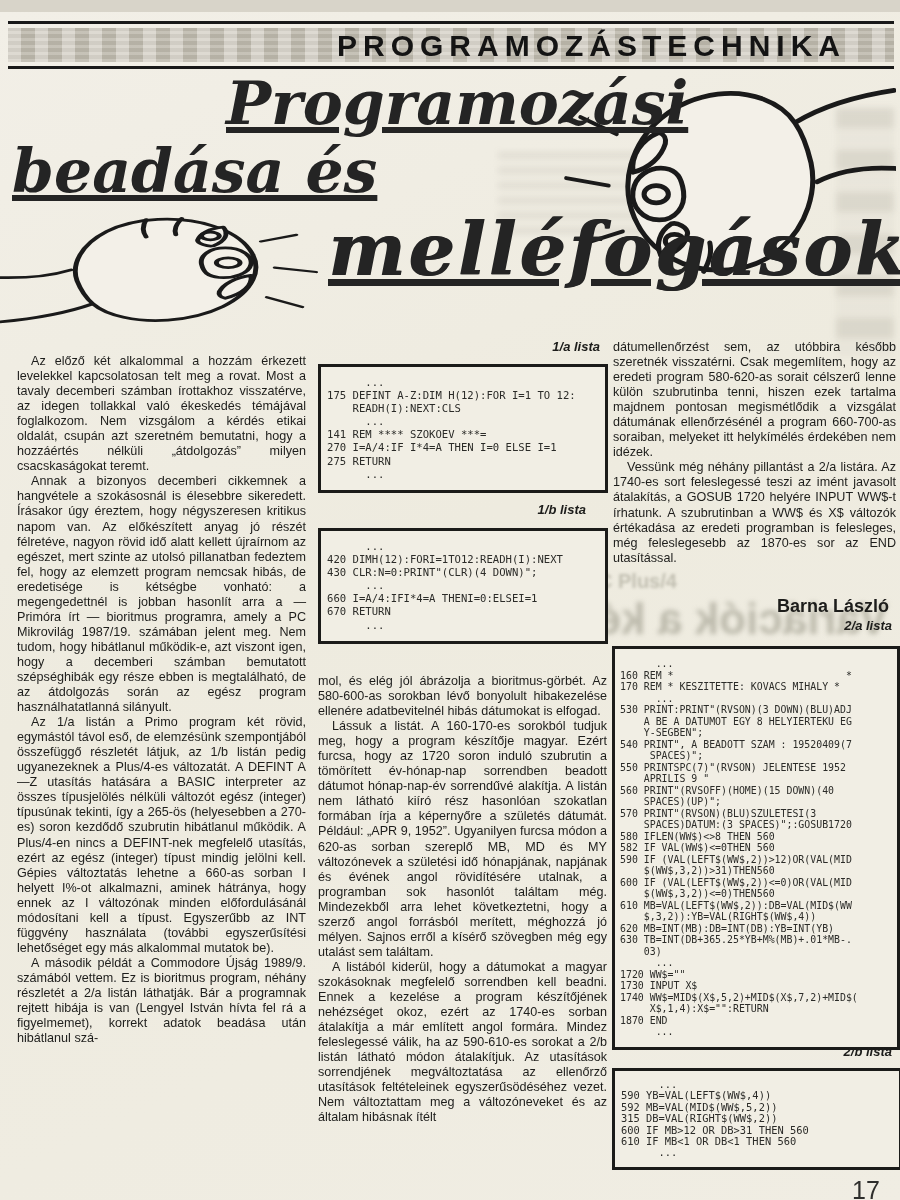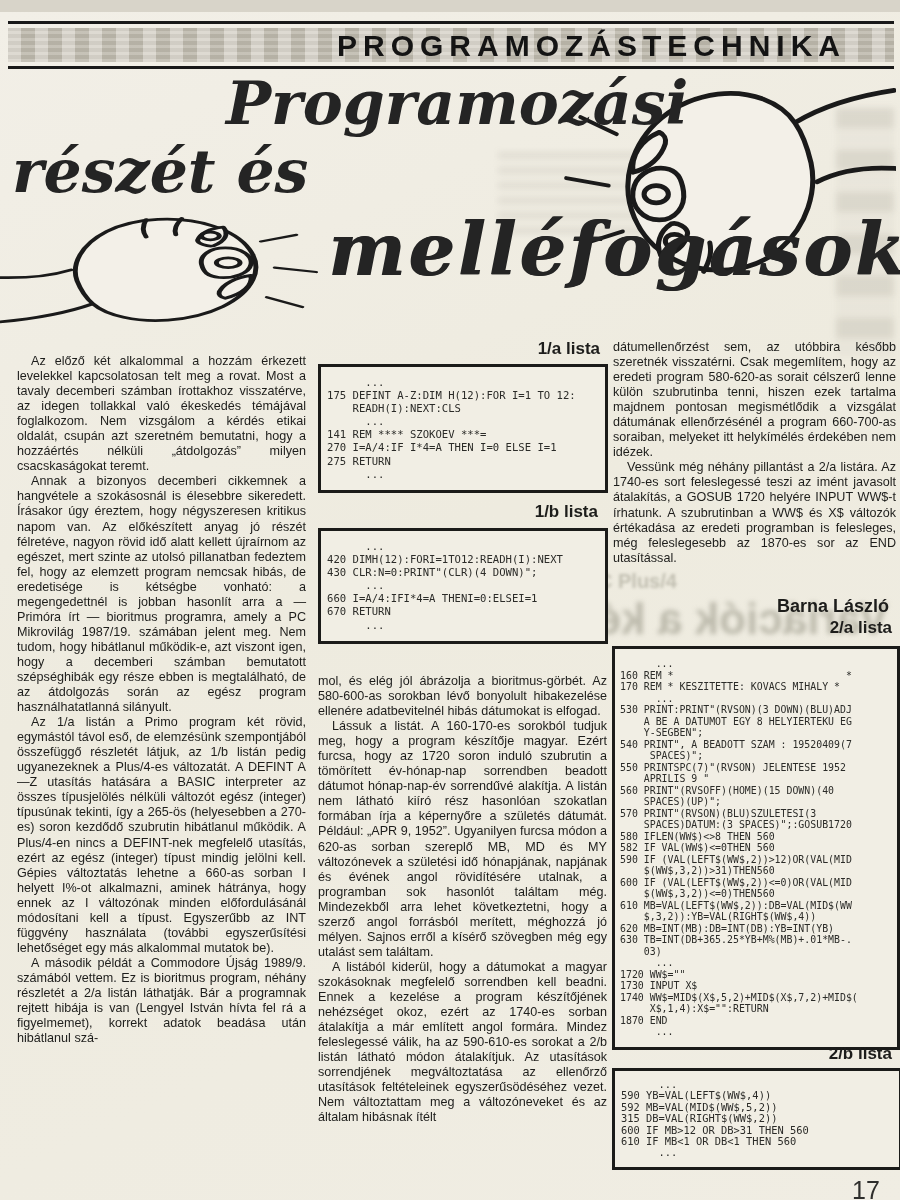--- a/index.html
+++ b/index.html
@@ -18,21 +18,21 @@
       repeating-linear-gradient(90deg, rgba(255,255,255,.28) 0 13px, rgba(0,0,0,.05) 13px 27px),
       repeating-linear-gradient(0deg, rgba(255,255,255,.14) 0 3px, rgba(0,0,0,.05) 3px 7px);
   }
   .band-title {
     position:absolute; right:54px; top:17px; font-weight:bold; font-size:30px;
     letter-spacing:6px; color:#141414; white-space:nowrap;
   }
   
   .title-line {
     position:absolute; z-index:3; font-family:"DejaVu Serif", serif;
-    font-style:italic; font-weight:bold; color:#242424; white-space:nowrap;
+    font-style:italic; font-weight:bold; color:#242424; white-space:nowrap;text-decoration:underline;
   }
   .tl1 { left:226px; top:56px;  font-size:60px; }
   .tl2 { left:12px;  top:124px; font-size:60px; }
   .tl3 { left:328px; top:194px; font-size:73px; letter-spacing:3px; text-shadow:1px 0 0 #242424; }
   
   .hand { position:absolute; z-index:2; }
   .hand-tr { left:552px; top:44px;  width:344px; height:286px; }
   .hand-bl { left:-6px;  top:166px; width:336px; height:164px; transform:rotate(180deg); }
   
   .ghost { position:absolute; z-index:0; font-weight:bold; color:rgba(148,145,130,.55);
@@ -46,25 +46,25 @@
      background:repeating-linear-gradient(0deg, rgba(125,120,105,.12) 0 7px, transparent 7px 15px); }
   
   .flow { position:absolute; z-index:1; }
   .flow > div { font-size:12.6px; line-height:15.05px; text-align:justify; text-indent:14px; }
   .flow.cont > div:first-child { text-indent:0; }
   .col-left  { left:17px;  top:342px; width:289px; }
   .col-midtx { left:318px; top:662px; width:289px; }
   .col-rgttx { left:613px; top:328px; width:283px; }
   
   .listing-label {
-    position:absolute; z-index:1; font-weight:bold; 
-    font-size:17px; text-align:right;
+    position:absolute; z-index:1; font-weight:bold; font-style:italic;
+    font-size:13px; text-align:right;
   }
   .lbl-1a { left:318px; top:327px;  width:282px; }
-  .lbl-1b { left:316px; top:490px;  width:282px; }
+  .lbl-1b { left:304px; top:490px;  width:282px; }
   .lbl-2a { left:613px; top:606px;  width:279px; }
   .lbl-2b { left:613px; top:1032px; width:279px; }
   .codebox {
     position:absolute; z-index:1; border:3px solid #1b1b19; background:#f1eee4;
     font-family:"DejaVu Sans Mono", monospace; color:#2b2b28; white-space:pre; overflow:hidden;
   }
   .box-1a { left:318px; top:352px;  width:272px; padding:9px 6px; font-size:10.6px; line-height:13.1px; }
   .box-1b { left:318px; top:516px;  width:272px; padding:9px 6px; font-size:10.6px; line-height:13.1px; }
   .box-2a { left:612px; top:634px;  width:272px; padding:9px 5px; font-size:9.9px;  line-height:11.5px; }
   .box-2b { left:612px; top:1056px; width:272px; padding:8px 6px; font-size:10.4px; line-height:11.4px; }
@@ -119,21 +119,21 @@
       <ellipse cx="121" cy="194" rx="9" ry="7"></ellipse>
       <path d="M150 226 C156 214 158 206 156 196"></path>
       <path d="M186 224 C190 212 190 202 186 192"></path>
       <path d="M28 64 L64 82" stroke-width="4"></path>
       <path d="M14 128 L56 136" stroke-width="4"></path>
       <path d="M34 196 L70 184" stroke-width="4"></path>
     </g>
   </svg>
 
   <div class="title-line tl1">Programozási</div>
-  <div class="title-line tl2">részét és</div>
+  <div class="title-line tl2">beadása és</div>
   <div class="title-line tl3">melléfogások</div>
 
   <div class="flow col-left">
       <div>Az előző két alkalommal a hozzám érkezett levelekkel kapcsolatosan telt meg a rovat. Most a tavaly decemberi számban írottakhoz visszatérve, az idegen tollakkal való ékeskedés témájával foglalkozom. Nem vizsgálom a kérdés etikai oldalát, csupán azt szeretném bemutatni, hogy a hozzáértés nélküli „átdolgozás” milyen csacskaságokat teremt.</div>
       <div>Annak a bizonyos decemberi cikkemnek a hangvétele a szokásosnál is élesebbre sikeredett. Írásakor úgy éreztem, hogy négyszeresen kritikus napom van. Az előkészített anyag jó részét félretéve, nagyon rövid idő alatt kellett újraírnom az egészet, mert szinte az utolsó pillanatban fedeztem fel, hogy az elemzett program nemcsak hibás, de eredetisége is kétségbe vonható: a megengedettnél is jobban hasonlít arra a — Primóra írt — bioritmus programra, amely a PC Mikrovilág 1987/19. számában jelent meg. Nem tudom, hogy hibátlanul működik-e, azt viszont igen, hogy a decemberi számban bemutatott szépséghibák egy része ebben is megtalálható, de az átdolgozás során az egész program használhatatlanná silányult.</div>
       <div>Az 1/a listán a Primo program két rövid, egymástól távol eső, de elemzésünk szempontjából összefüggő részletét látjuk, az 1/b listán pedig ugyanezeknek a Plus/4-es változatát. A DEFINT A—Z utasítás hatására a BASIC interpreter az összes típusjelölés nélküli változót egész (integer) típusúnak tekinti, így a 265-ös (helyesebben a 270-es) soron kezdődő szubrutin hibátlanul működik. A Plus/4-en nincs a DEFINT-nek megfelelő utasítás, ezért az egész (integer) típust mindig jelölni kell. Gépies változtatás lehetne a 660-as sorban I helyett I%-ot alkalmazni, aminek hátránya, hogy ennek az I változónak minden előfordulásánál módosítani kell a típust. Egyszerűbb az INT függvény használata (további egyszerűsítési lehetőséget egy más alkalommal mutatok be).</div>
       <div>A második példát a Commodore Újság 1989/9. számából vettem. Ez is bioritmus program, néhány részletét a 2/a listán láthatják. Bár a programnak rejtett hibája is van (Lengyel István hívta fel rá a figyelmemet), korrekt adatok beadása után hibátlanul szá-</div>
     </div>
 
   <div class="listing-label lbl-1a">1/a lista</div>

